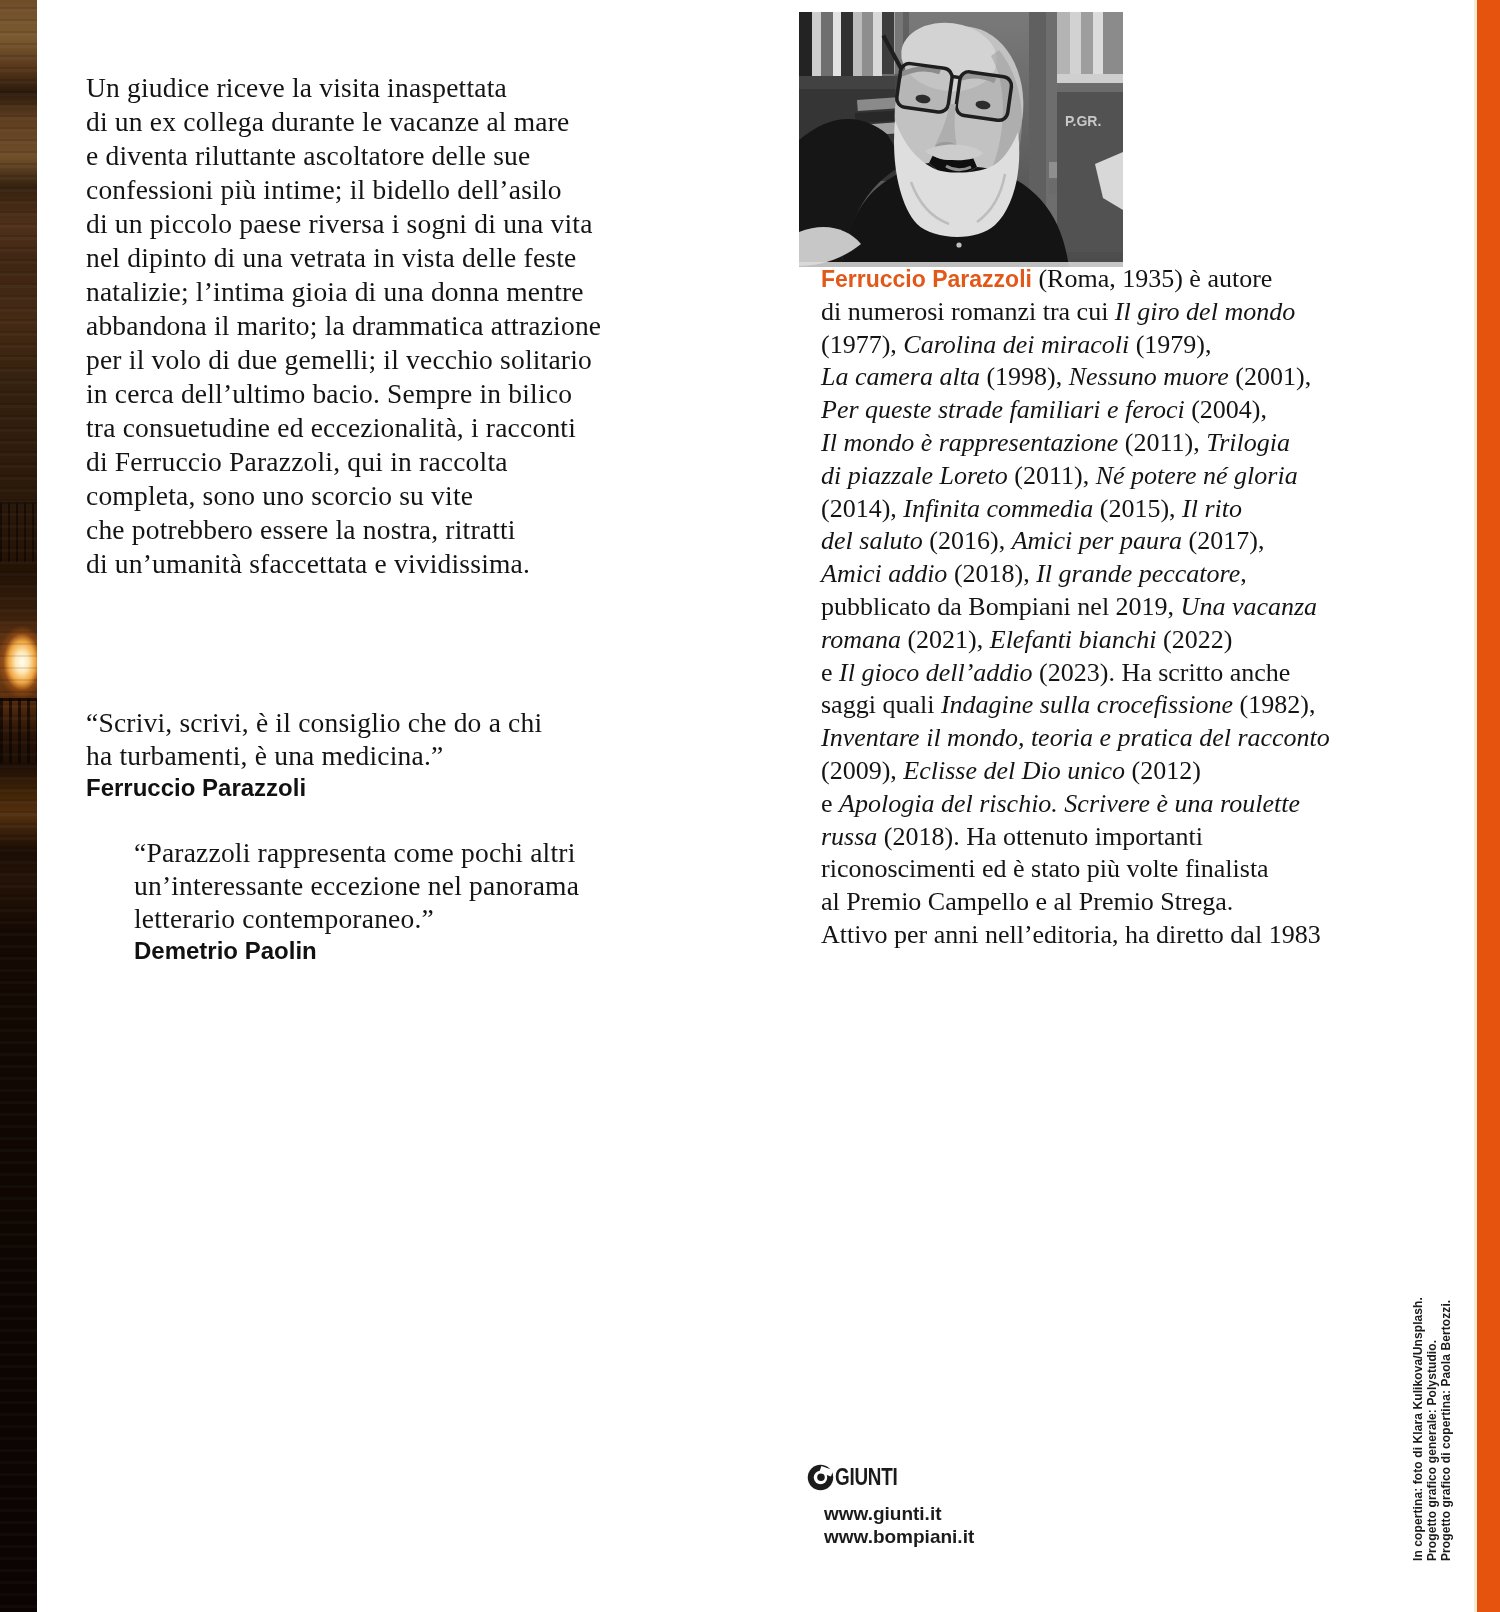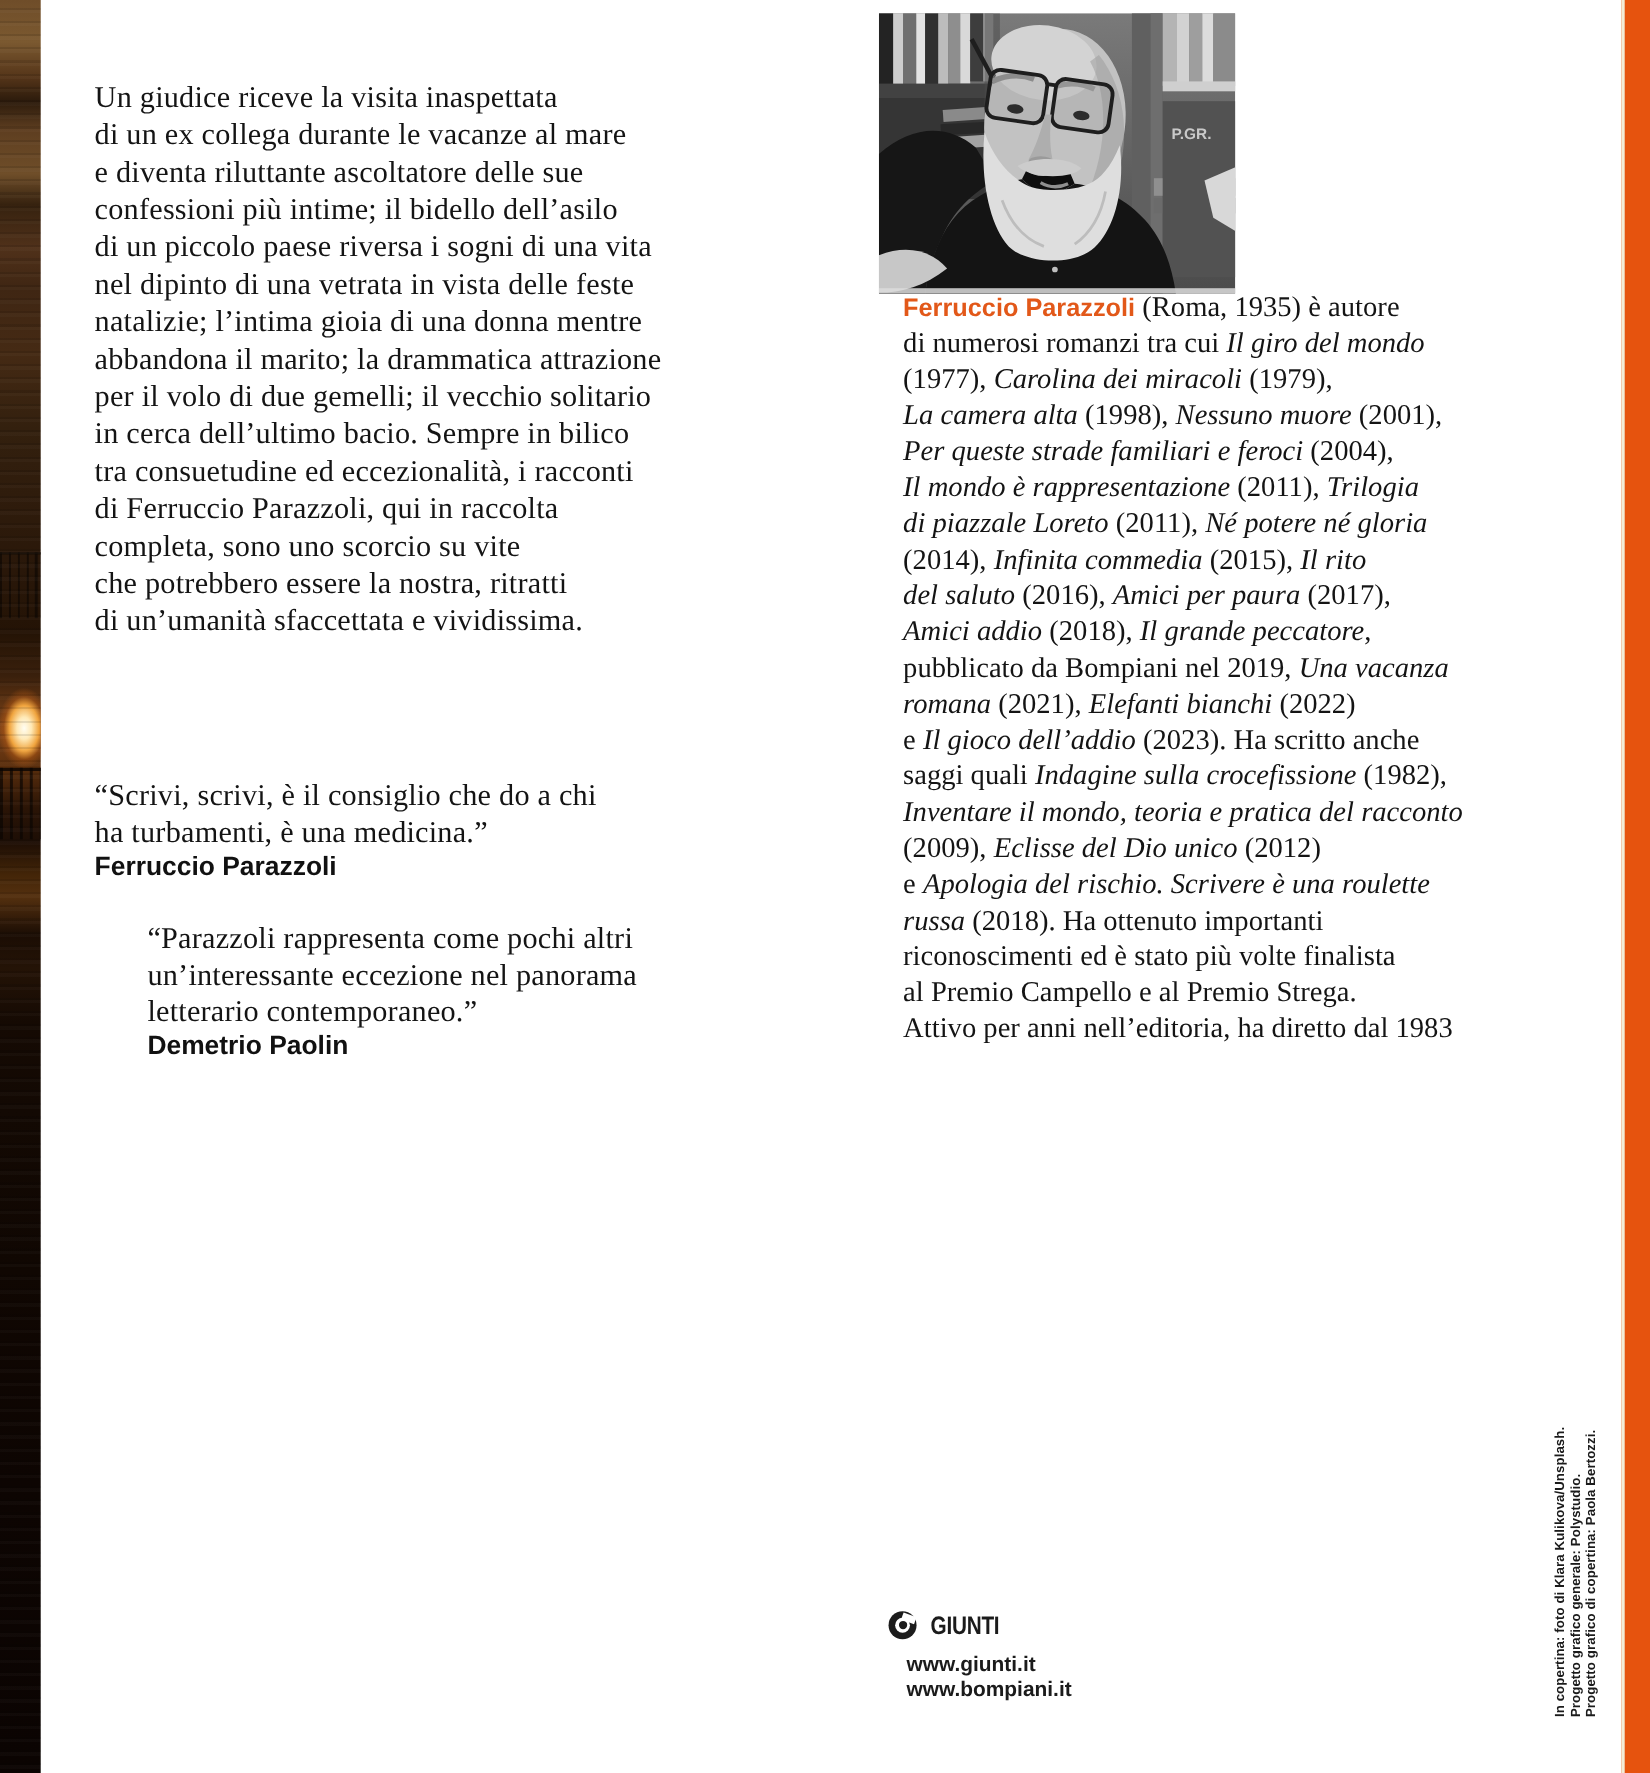--- a/index.html
+++ b/index.html
@@ -48,21 +48,21 @@
   .author-photo svg{display:block;width:100%;height:100%;}
 
   
   .bio{position:absolute;left:796px;top:263px;margin-left:25px;}
   .bio-line{font-family:var(--serif);font-size:26px;line-height:32.8px;white-space:nowrap;color:#141414;}
   .bio-line .it{font-style:italic;}
   .bio-name{font-family:var(--sans);font-weight:700;font-size:23px;font-style:normal;}
 
   
   .publisher{position:absolute;left:807px;top:1464px;}
-  .logo-row{display:flex;align-items:center;gap:12px;height:27px;}
+  .logo-row{display:flex;align-items:center;gap:1px;height:27px;}
   .logo-word{font-family:var(--sans);font-weight:700;font-size:23px;color:#1b1b1b;
     display:inline-block;transform:scaleX(.82);transform-origin:0 50%;letter-spacing:-.3px;}
   .websites{margin-top:11px;}
   .website{font-family:var(--sans);font-weight:700;font-size:19px;line-height:23px;color:#1b1b1b;margin-left:17px;}
 
   
   .credits{position:absolute;left:1411px;top:1561px;transform:rotate(-90deg);transform-origin:0 0;white-space:nowrap;}
   .credit-line{font-family:var(--sans);font-weight:700;font-size:12px;line-height:14px;color:#1b1b1b;letter-spacing:.1px;}
 </style>
 </head>

